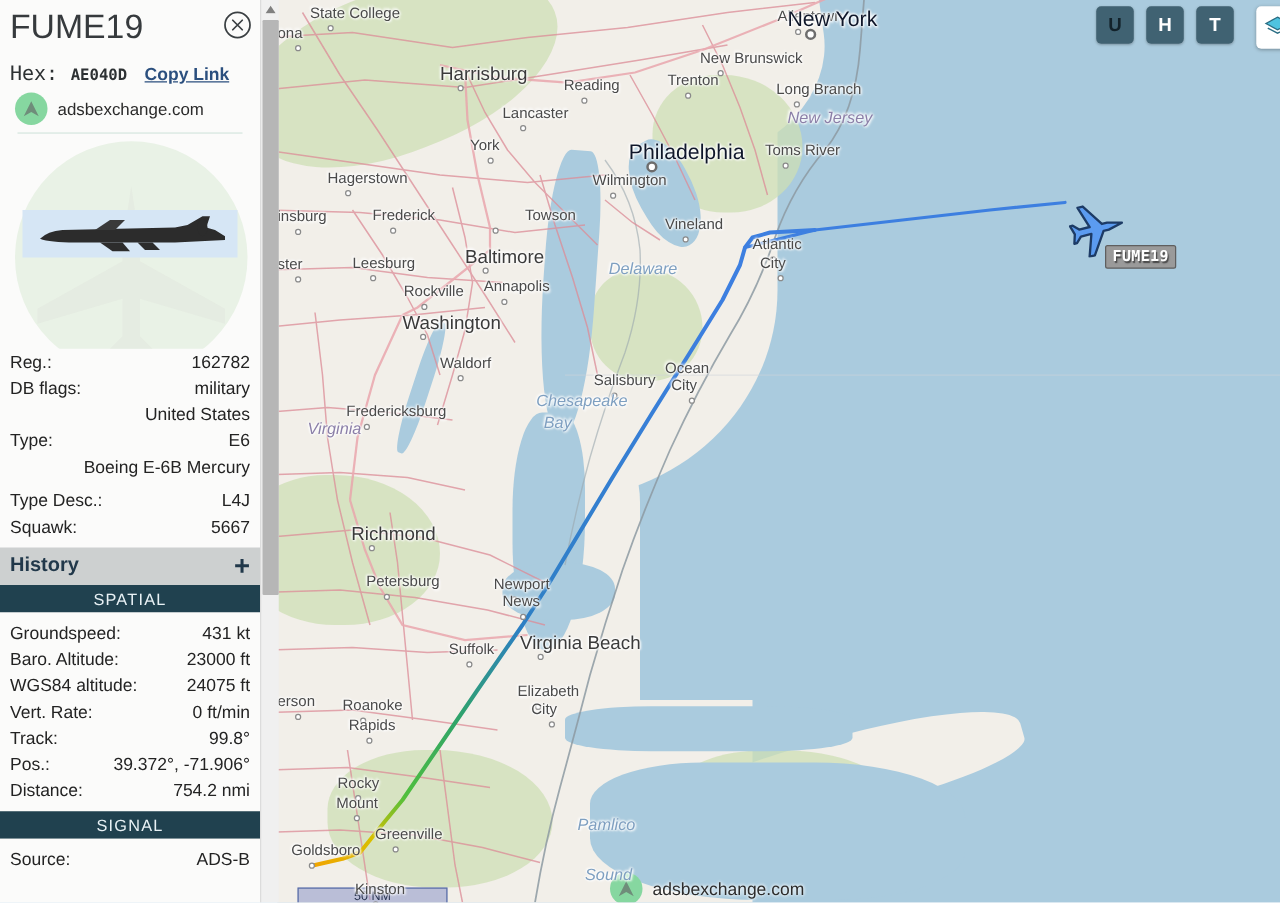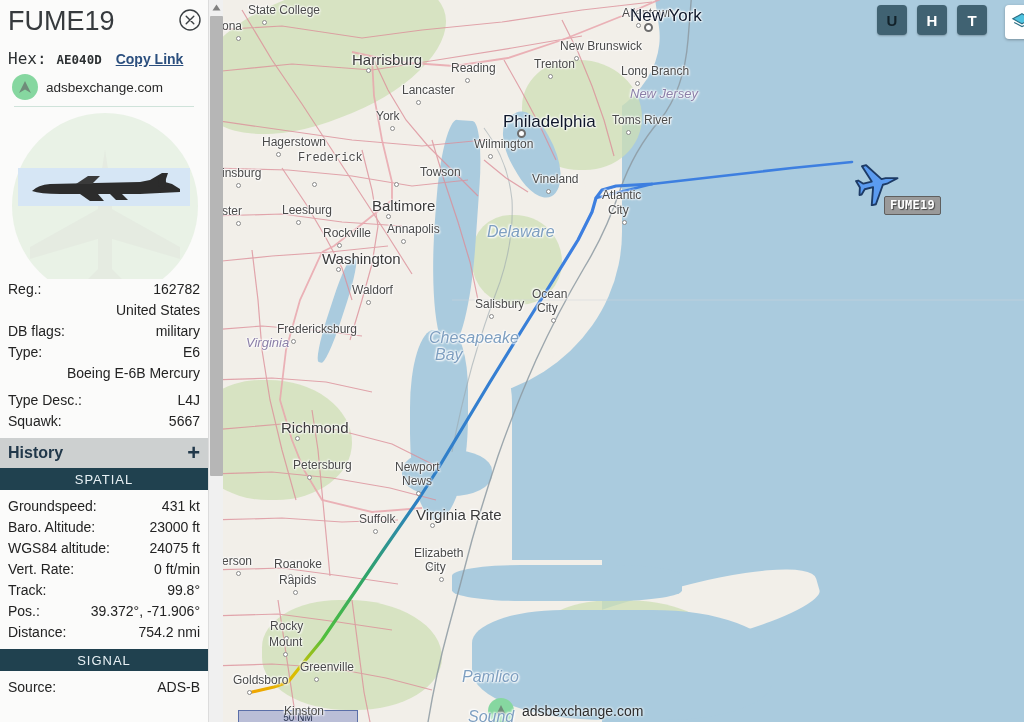--- a/index.html
+++ b/index.html
@@ -25,21 +25,21 @@
   .maplabel {
     position: absolute; color: #4a4a4a; white-space: nowrap;
     text-shadow: 0 0 2px #fff, 0 0 2px #fff, 1px 1px 2px #fff, -1px -1px 2px #fff;
     font-family: "Liberation Sans", sans-serif;
     pointer-events: none;
   }
   .maplabel.city     { font-size: 12px; }
   .maplabel.big      { font-size: 15px; color: #3a3a3a; }
   .maplabel.bigger   { font-size: 17px; color: #0f172a; }
   .maplabel.state    { font-size: 13px; font-style: italic; color: #8b7fa8; }
-  .maplabel.waterlbl { font-size: 16px; font-style: italic; color: #7e9fc0; margin-top: 16px; }
+  .maplabel.waterlbl { font-size: 13px; font-style: italic; color: #7e9fc0; }
 
   .citydot {
     position: absolute; width: 5px; height: 5px; border-radius: 50%;
     border: 1.3px solid #8a8a8a; background: #fff;
   }
   .citydot.ring { width: 9px; height: 9px; border: 2px solid #6d6d6d; }
 
   
   #track { position: absolute; left: 0; top: 0; width: 802px; height: 722px; }
 
@@ -336,21 +336,21 @@
       <div class="citydot" style="left: 168px; top: 126px;"></div>
       <div class="maplabel bigger" style="left: 281px; top: 112px;">Philadelphia</div>
       <div class="citydot ring" style="left: 295px; top: 129px;"></div>
       <div class="maplabel state" style="left: 370px; top: 86px; margin-left: 38px;">New Jersey</div>
       <div class="maplabel city" style="left: 390px; top: 113px;">Toms River</div>
       <div class="citydot" style="left: 404px; top: 130px;"></div>
       <div class="maplabel city" style="left: 40px; top: 135px;">Hagerstown</div>
       <div class="citydot" style="left: 54px; top: 152px;"></div>
       <div class="maplabel city" style="left: 252px; top: 137px;">Wilmington</div>
       <div class="citydot" style="left: 266px; top: 154px;"></div>
-      <div class="maplabel city" style="left: 76px; top: 151px; font-family: Liberation Mono, monospace;">Frederick</div>
+      <div class="maplabel city" style="left: 76px; top: 165px;">Frederick</div>
       <div class="citydot" style="left: 90px; top: 182px;"></div>
       <div class="maplabel city" style="left: 158px; top: 165px; margin-left: 40px;">Towson</div>
       <div class="citydot" style="left: 172px; top: 182px;"></div>
       <div class="maplabel city" style="left: 0px; top: 166px;">insburg</div>
       <div class="citydot" style="left: 14px; top: 183px;"></div>
       <div class="maplabel big" style="left: 150px; top: 197px; text-align: right;">Baltimore</div>
       <div class="citydot" style="left: 164px; top: 214px;"></div>
       <div class="maplabel waterlbl" style="left: 265px; top: 207px;">Delaware</div>
       <div class="maplabel city" style="left: 60px; top: 203px;">Leesburg</div>
       <div class="citydot" style="left: 74px; top: 220px;"></div>
@@ -384,21 +384,21 @@
       <div class="maplabel big" style="left: 59px; top: 419px;">Richmond</div>
       <div class="citydot" style="left: 73px; top: 436px;"></div>
       <div class="maplabel city" style="left: 71px; top: 458px;">Petersburg</div>
       <div class="citydot" style="left: 85px; top: 475px;"></div>
       <div class="maplabel city" style="left: 173px; top: 460px;">Newport</div>
       <div class="citydot" style="left: 187px; top: 477px;"></div>
       <div class="maplabel city" style="left: 180px; top: 474px;">News</div>
       <div class="citydot" style="left: 194px; top: 491px;"></div>
       <div class="maplabel city" style="left: 137px; top: 512px;">Suffolk</div>
       <div class="citydot" style="left: 151px; top: 529px;"></div>
-      <div class="maplabel big" style="left: 194px; top: 506px;">Virginia Rate</div>
+      <div class="maplabel big" style="left: 194px; top: 506px;">Virginia Beach</div>
       <div class="citydot" style="left: 208px; top: 523px;"></div>
       <div class="maplabel city" style="left: 192px; top: 546px;">Elizabeth</div>
       <div class="citydot" style="left: 206px; top: 563px;"></div>
       <div class="maplabel city" style="left: 203px; top: 560px;">City</div>
       <div class="citydot" style="left: 217px; top: 577px;"></div>
       <div class="maplabel city" style="left: 0px; top: 554px;">erson</div>
       <div class="citydot" style="left: 14px; top: 571px;"></div>
       <div class="maplabel city" style="left: 52px; top: 557px;">Roanoke</div>
       <div class="citydot" style="left: 66px; top: 574px;"></div>
       <div class="maplabel city" style="left: 57px; top: 573px;">Rapids</div>
@@ -471,26 +471,26 @@
             <ellipse cx="142" cy="12" rx="4" ry="7" fill="#2c2c2c"></ellipse>
           </svg>
         </div>
       </div>
 
       <div class="rows">
         <div class="row">
           <span class="k">Reg.:</span>
           <span class="v">162782</span>
         </div>
+        <div class="row">
+          <span class="k">DB flags:</span>
+          <span class="v">military</span>
+        </div>
         <div class="row single">
           <span class="v">United States</span>
-        </div>
-        <div class="row">
-          <span class="k">DB flags:</span>
-          <span class="v">military</span>
         </div>
         <div class="row">
           <span class="k">Type:</span>
           <span class="v">E6</span>
         </div>
         <div class="row single">
           <span class="v">Boeing E-6B Mercury</span>
         </div>
         <div class="row pad"></div>
         <div class="row">

